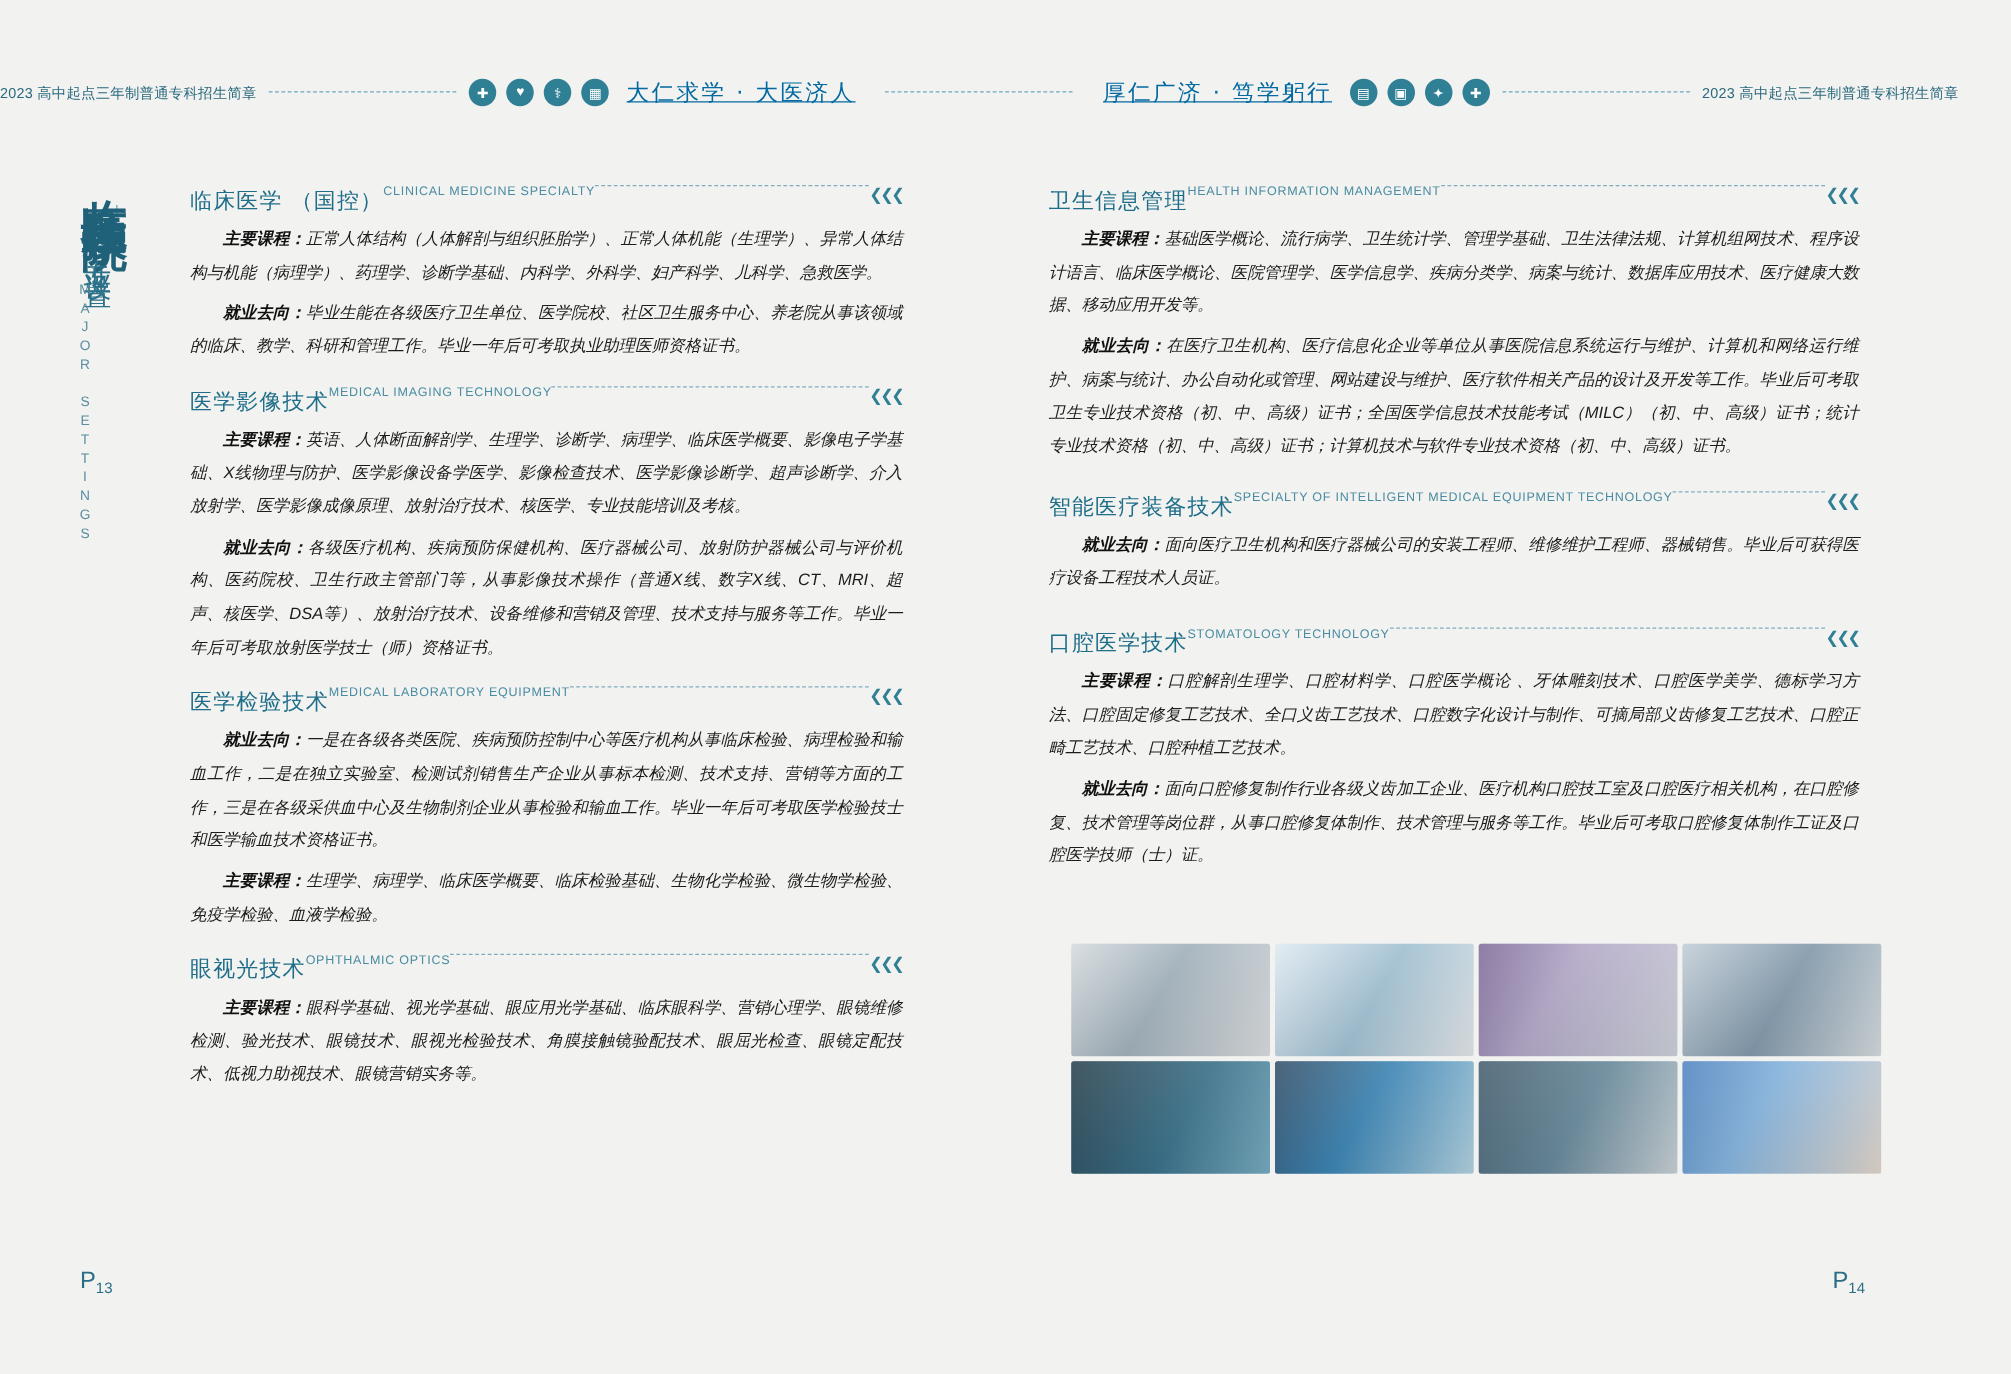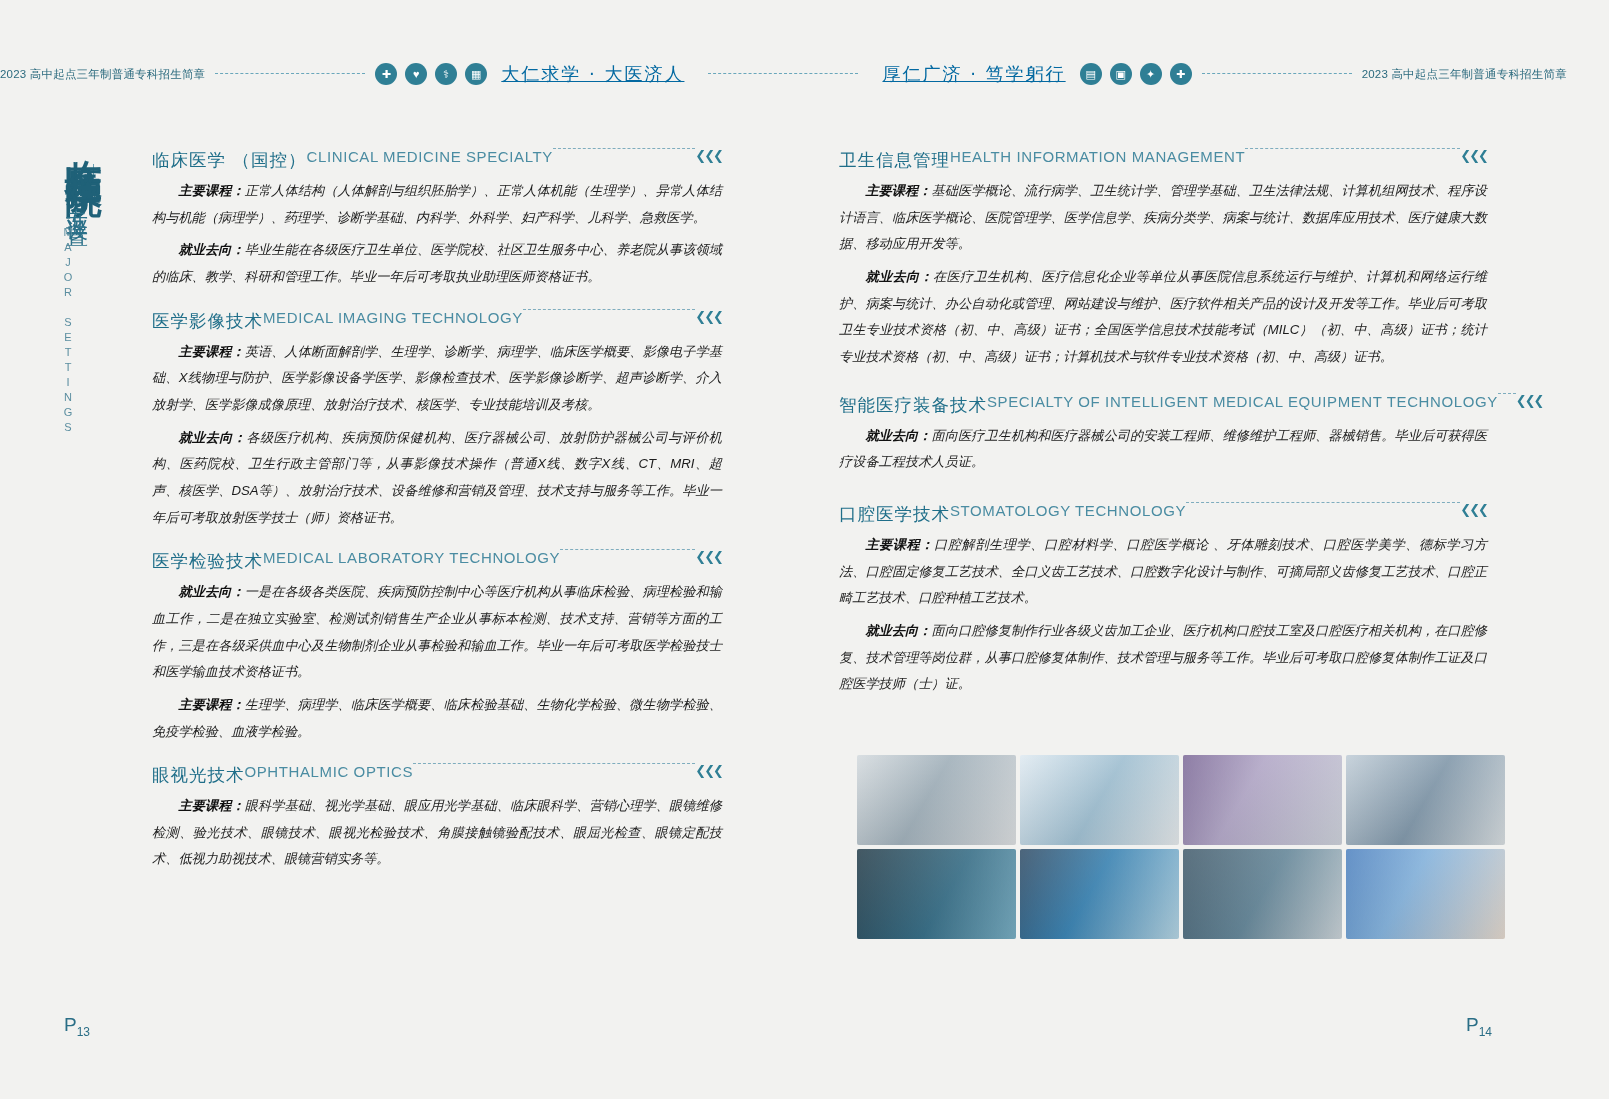--- a/index.html
+++ b/index.html
@@ -67,21 +67,21 @@
 
   
   .sec-head{
     display:flex;align-items:flex-start;margin-top:18px;margin-bottom:4px;
   }
   .sec-cn{
     font-size:17.5px;color:#1f6e89;letter-spacing:1px;white-space:nowrap;
     font-family:"DejaVu Sans",sans-serif;
   }
   .sec-en{
-    font-size:15px;color:#4a8ca2;letter-spacing:.6px;white-space:nowrap;
+    font-size:10px;color:#4a8ca2;letter-spacing:.6px;white-space:nowrap;
   }
   .sec-line{
     flex:1 1 auto;height:1px;border-top:1.4px dashed #7fadbe;min-width:18px;
   }
   .chev{color:#2f7f95;font-size:13px;letter-spacing:-2px;font-weight:bold;}
 
   
   .para{
     font-size:13.2px;line-height:2.02;color:#1c1c1c;text-align:justify;
     text-justify:inter-ideograph;margin:6px 0 0 0;text-indent:2em;font-style:italic;
@@ -173,21 +173,21 @@
         <span class="sec-line"></span>
         <span class="chev">❮❮❮</span>
       </div>
       <p class="para"><b>主要课程</b><b>：</b><span>英语、人体断面解剖学、生理学、诊断学、病理学、临床医学概要、影像电子学基础、X线物理与防护、医学影像设备学医学、影像检查技术、医学影像诊断学、超声诊断学、介入放射学、医学影像成像原理、放射治疗技术、核医学、专业技能培训及考核。</span></p>
       <p class="para"><b>就业去向</b><b>：</b><span>各级医疗机构、疾病预防保健机构、医疗器械公司、放射防护器械公司与评价机构、医药院校、卫生行政主管部门等，从事影像技术操作（普通X线、数字X线、CT、MRI、超声、核医学、DSA等）、放射治疗技术、设备维修和营销及管理、技术支持与服务等工作。毕业一年后可考取放射医学技士（师）资格证书。</span></p>
     </div>
 
     <div>
       <div class="sec-head">
         <span class="sec-cn">医学检验技术</span>
-        <span class="sec-en">MEDICAL LABORATORY TECHNOLOGY</span>
+        <span class="sec-en">MEDICAL LABORATORY EQUIPMENT</span>
         <span class="sec-line"></span>
         <span class="chev">❮❮❮</span>
       </div>
       <p class="para"><b>就业去向</b><b>：</b><span>一是在各级各类医院、疾病预防控制中心等医疗机构从事临床检验、病理检验和输血工作，二是在独立实验室、检测试剂销售生产企业从事标本检测、技术支持、营销等方面的工作，三是在各级采供血中心及生物制剂企业从事检验和输血工作。毕业一年后可考取医学检验技士和医学输血技术资格证书。</span></p>
       <p class="para"><b>主要课程</b><b>：</b><span>生理学、病理学、临床医学概要、临床检验基础、生物化学检验、微生物学检验、免疫学检验、血液学检验。</span></p>
     </div>
 
     <div>
       <div class="sec-head" style="">
         <span class="sec-cn">眼视光技术</span>

